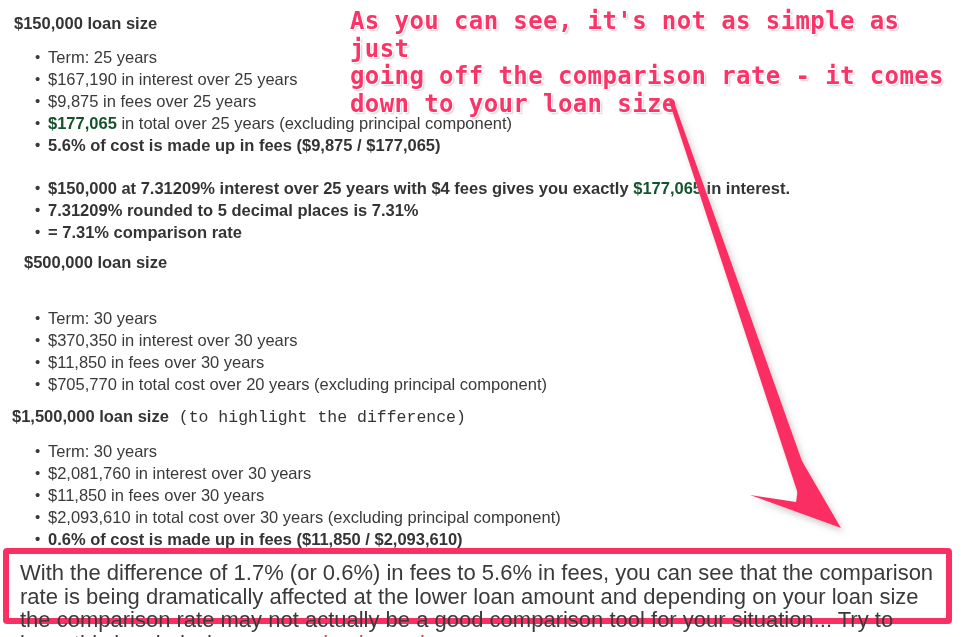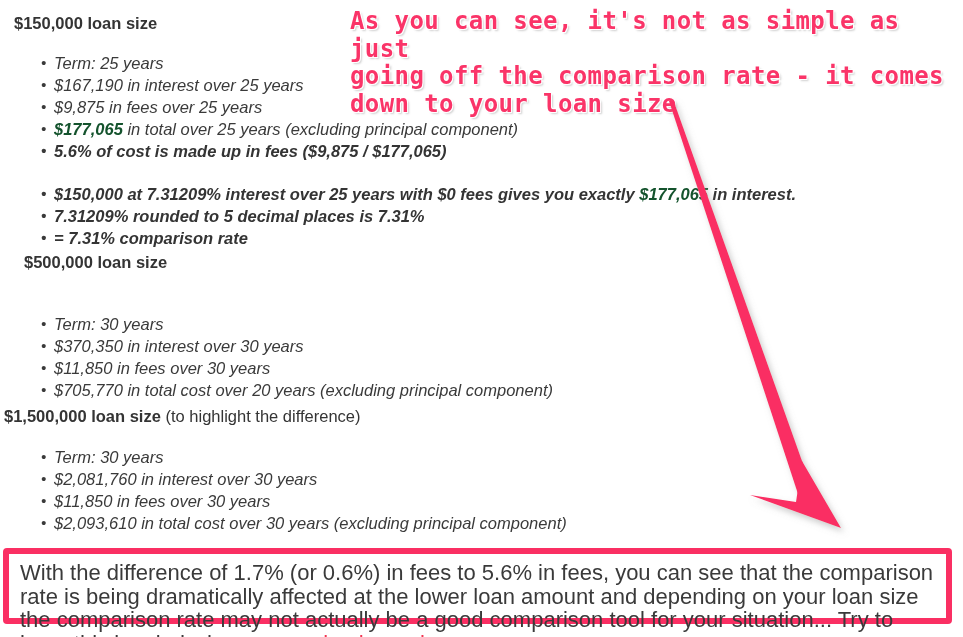--- a/index.html
+++ b/index.html
@@ -27,27 +27,27 @@
   .heading {
     font-size: 16.5px;
     font-weight: bold;
     color: #343434;
     margin: 0;
     padding: 0;
     line-height: 22px;
   }
   .heading .normal {
     font-weight: normal;
+    font-family: Liberation Mono, monospace;
   }
 
   ul.bullets {
     list-style: none;
-    margin: 8px;
+    margin: 2px;
     padding: 0;
-    font-style: italic;
   }
   ul.bullets li {
     position: relative;
     padding-left: 32px;
     font-size: 16.5px;
     line-height: 22px;
     color: #3a3a3a;
     white-space: nowrap;
   }
   ul.bullets li::before {
@@ -141,21 +141,21 @@
       <li>Term: 25 years</li>
       <li>$167,190 in interest over 25 years</li>
       <li>$9,875 in fees over 25 years</li>
       <li><span class="red">$177,065</span><span> in total over 25 years (excluding principal component)</span></li>
       <li class="bold">5.6% of cost is made up in fees ($9,875 / $177,065)</li>
     </ul>
   </div>
 
   <div class="blk" style="top:175px; left:14px;">
     <ul class="bullets">
-      <li class="bold"><span>$150,000 at 7.31209% interest over 25 years with $0 fees gives you exactly </span><span class="red">$177,065</span><span> in interest.</span></li>
+      <li class="bold"><span>$150,000 at 7.31209% interest over 25 years with $4 fees gives you exactly </span><span class="red">$177,065</span><span> in interest.</span></li>
       <li class="bold">7.31209% rounded to 5 decimal places is 7.31%</li>
       <li class="bold">= 7.31% comparison rate</li>
     </ul>
   </div>
 
   <div class="blk" style="top:251px;">
     <div class="heading">
       <span style="margin-left:24px;">$500,000 loan size</span>
     </div>
   </div>
@@ -164,30 +164,31 @@
     <ul class="bullets">
       <li>Term: 30 years</li>
       <li>$370,350 in interest over 30 years</li>
       <li>$11,850 in fees over 30 years</li>
       <li>$705,770 in total cost over 20 years (excluding principal component)</li>
     </ul>
   </div>
 
   <div class="blk" style="top:405px;">
     <div class="heading">
-      <span style="margin-left:4px;">$1,500,000 loan size</span><span class="normal"> (to highlight the difference)</span>
+      <span style="margin-left:12px;">$1,500,000 loan size</span><span class="normal"> (to highlight the difference)</span>
     </div>
   </div>
 
   <div class="blk" style="top:438px; left:14px;">
     <ul class="bullets">
       <li>Term: 30 years</li>
       <li>$2,081,760 in interest over 30 years</li>
       <li>$11,850 in fees over 30 years</li>
       <li>$2,093,610 in total cost over 30 years (excluding principal component)</li>
+      <li class="bold">0.6% of cost is made up in fees ($11,850 / $2,093,610)</li>
     </ul>
   </div>
 
   <div class="annotation">As you can see, it's not as simple as just
 going off the comparison rate - it comes
 down to your loan size</div>
 
   <div class="arrow-layer">
     <svg width="963" height="637" viewBox="0 0 963 637">
       <defs>

